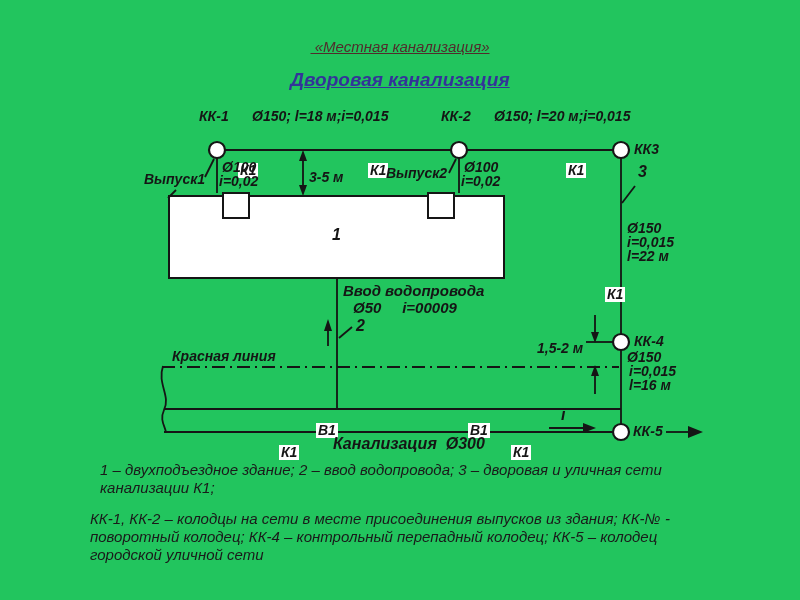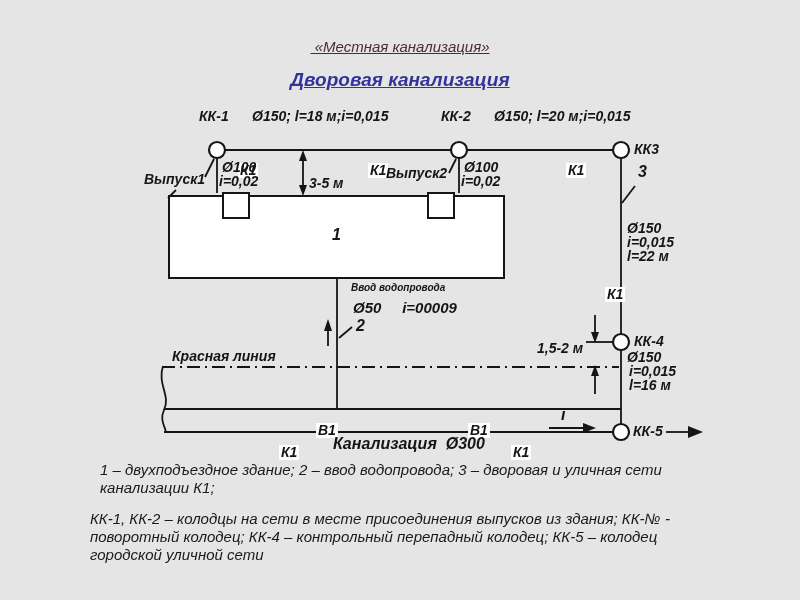--- a/index.html
+++ b/index.html
@@ -1,16 +1,16 @@
 <!DOCTYPE html>
 <html><head>
 <meta charset="utf-8">
 <style>
   html,body{margin:0;padding:0;background:#fff;}
-  .slide{position:relative;width:800px;height:600px;background:#e5e5e5;overflow:hidden;
+  .slide{position:relative;width:800px;height:600px;background:#22c55e;overflow:hidden;
          font-family:"Liberation Sans",sans-serif;}
   .title{position:absolute;left:0;top:38px;width:800px;text-align:center;
          font:italic 15px "Liberation Sans",sans-serif;color:#512c2c;
          text-decoration:underline;white-space:pre;}
   .subtitle{position:absolute;left:0;top:69px;width:800px;text-align:center;
          font:italic 700 19px "Liberation Sans",sans-serif;color:#333399;
          text-decoration:underline;}
   .lbl{position:absolute;font:italic 700 14px/1.06 "Liberation Sans",sans-serif;
        color:#151515;white-space:pre;text-align:center;}
   .lbl.bg{background:#fff;padding:0 2px;margin-top:21px;}
@@ -87,34 +87,34 @@
   <div class="lbl" style="left:494px;top:109px">Ø150; l=20 м;i=0,015</div>
 
   <div class="lbl bg" style="left:238px;top:142px">К1</div>
   <div class="lbl bg" style="left:368px;top:142px">К1</div>
   <div class="lbl bg" style="left:566px;top:142px">К1</div>
   <div class="lbl" style="left:634px;top:142px">КК3</div>
 
   <div class="lbl" style="left:144px;top:172px">Выпуск1</div>
   <div class="lbl" style="left:222px;top:160px">Ø100</div>
   <div class="lbl" style="left:219px;top:174px">i=0,02</div>
-  <div class="lbl" style="left:309px;top:176px">3-5 м</div>
+  <div class="lbl" style="left:309px;top:170px">3-5 м</div>
   <div class="lbl" style="left:386px;top:166px">Выпуск2</div>
   <div class="lbl" style="left:464px;top:160px">Ø100</div>
   <div class="lbl" style="left:461px;top:174px">i=0,02</div>
 
   <div class="lbl big" style="left:332px;top:227px">1</div>
 
   <div class="lbl big" style="left:638px;top:164px">3</div>
   <div class="lbl" style="left:627px;top:221px">Ø150</div>
   <div class="lbl" style="left:627px;top:235px">i=0,015</div>
   <div class="lbl" style="left:627px;top:249px">l=22 м</div>
   <div class="lbl bg" style="left:605px;top:266px">К1</div>
 
-  <div class="lbl" style="left:351px;top:283px;font-size:10px">Ввод водопровода</div>
+  <div class="lbl" style="left:343px;top:283px;font-size:15px">Ввод водопровода</div>
   <div class="lbl" style="left:353px;top:300px;font-size:15px">Ø50     i=00009</div>
   <div class="lbl big" style="left:356px;top:318px">2</div>
 
   <div class="lbl" style="left:172px;top:349px">Красная линия</div>
 
   <div class="lbl" style="left:537px;top:341px">1,5-2 м</div>
   <div class="lbl" style="left:634px;top:334px">КК-4</div>
   <div class="lbl" style="left:627px;top:350px">Ø150</div>
   <div class="lbl" style="left:629px;top:364px">i=0,015</div>
   <div class="lbl" style="left:629px;top:378px">l=16 м</div>

